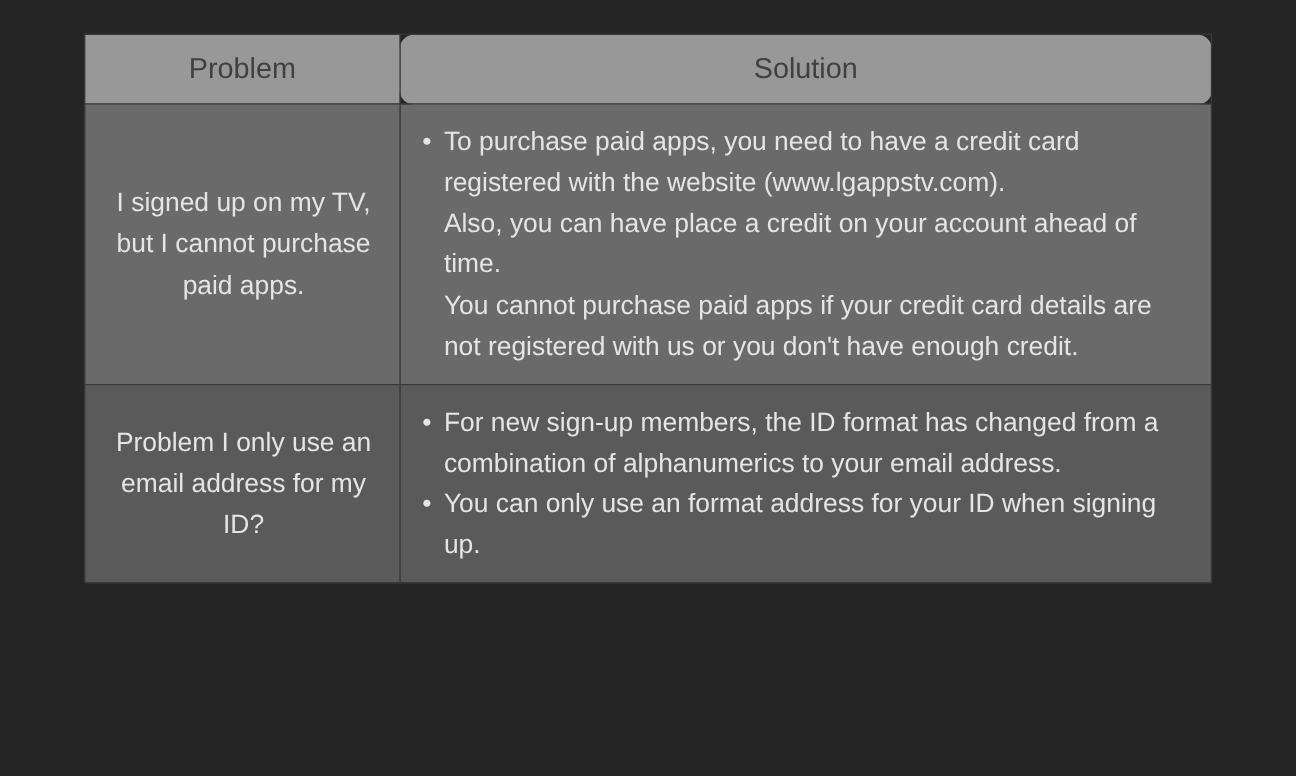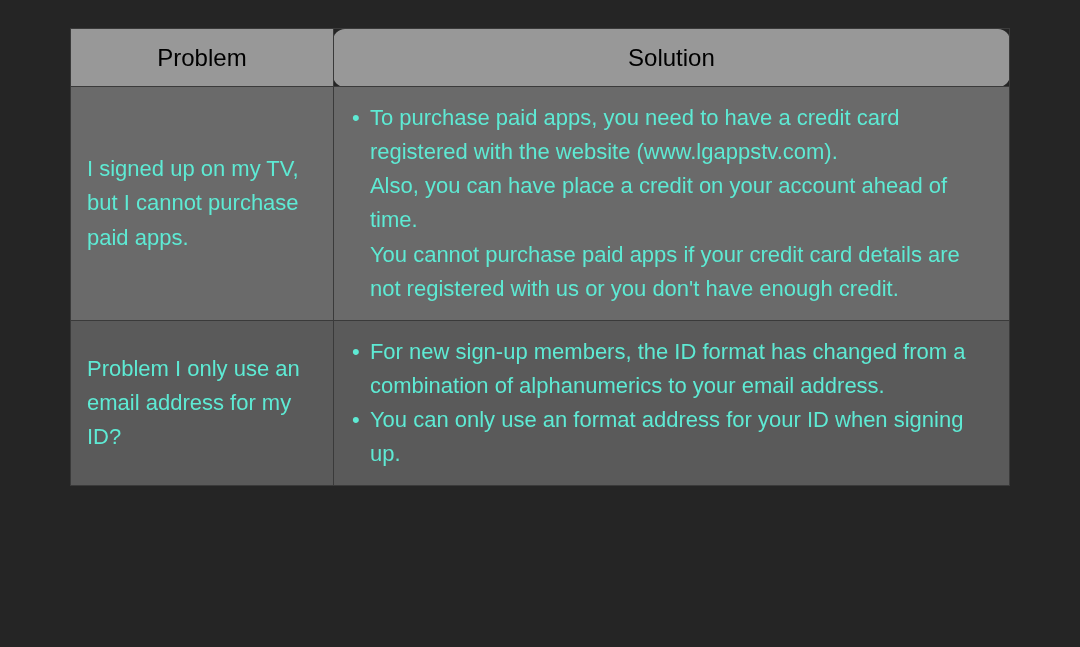--- a/index.html
+++ b/index.html
@@ -16,48 +16,49 @@
       color: #d5d5d5;
       font-size: 22px;
       line-height: 1.55;
     }
     .table {
       width: 100%;
       border-collapse: collapse;
     }
     .header-cell {
       background-color: #989898;
-      color: #000000;
+      color: #404040;
       text-align: center;
       font-weight: normal;
       font-size: 24px;
       padding: 10px 8px;
       border: 1px solid #3a3a3a;
     }
     .problem-header {
       width: 28%;
     }
     .solution-header {
       width: 72%;
       border-radius: 12px;
     }
     .data-cell {
       border: 1px solid #3a3a3a;
       padding: 14px 14px 14px 16px;
       vertical-align: middle;
-      color: #5eead4;
+      color: #e5e5e5;
     }
     .row-odd .data-cell {
       background-color: #6a6a6a;
     }
     .row-even .data-cell {
       background-color: #5a5a5a;
     }
     .problem-cell {
       vertical-align: middle;
+      text-align: center;
     }
     .solution-cell {
       vertical-align: top;
     }
     .solution-list {
       list-style: none;
       padding-left: 0;
     }
     .solution-list li {
       position: relative;

